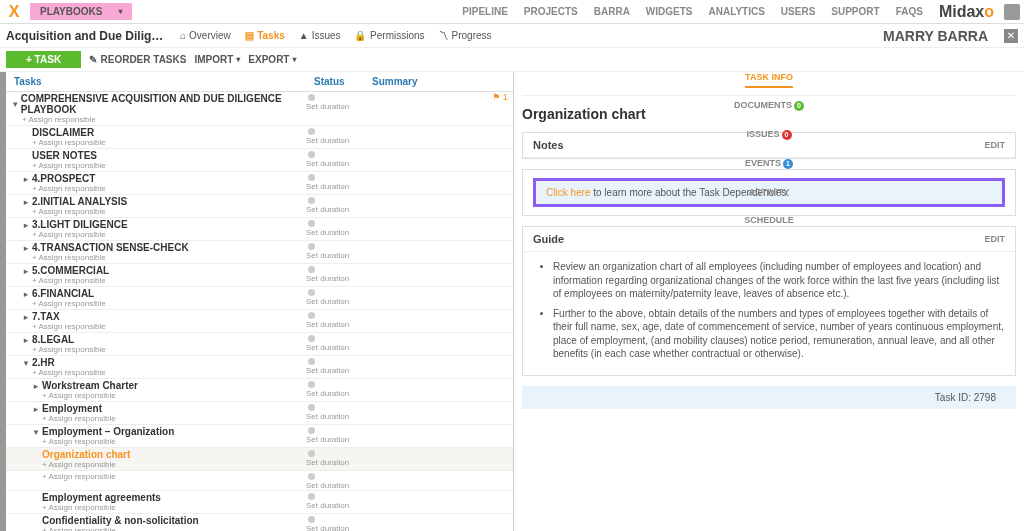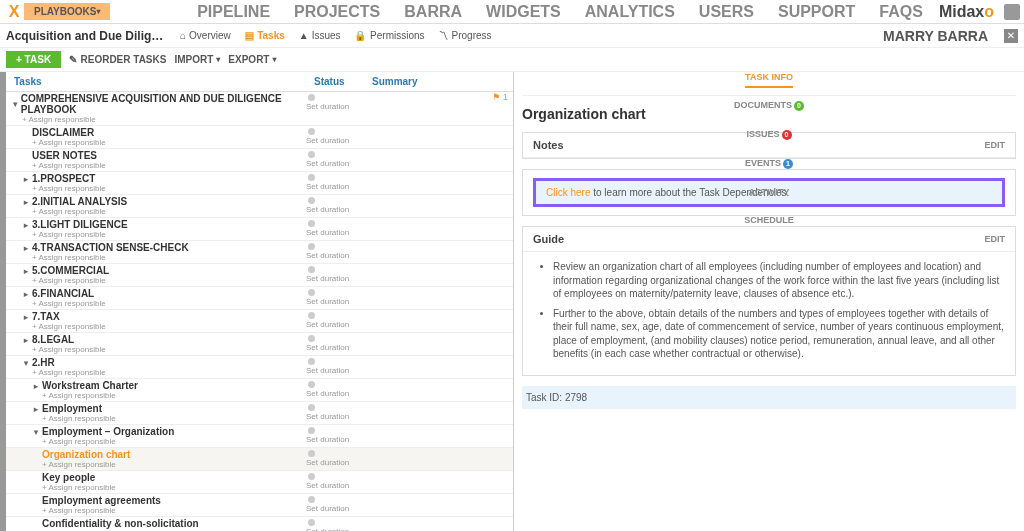--- a/index.html
+++ b/index.html
@@ -1,35 +1,35 @@
 <!DOCTYPE html>
 <html><head>
 <meta charset="utf-8">
 <style>
 * { margin: 0; padding: 0; box-sizing: border-box; }
 body { font-family: Arial, Helvetica, sans-serif; font-size: 11px; background: #fff; color: #333; width: 1024px; height: 531px; overflow: hidden; }
 .topbar { display: flex; align-items: center; height: 24px; border-bottom: 1px solid #ddd; padding: 0 4px; }
 .logo-x { width: 20px; height: 20px; display: flex; align-items: center; justify-content: center; font-weight: bold; font-size: 16px; color: #f7941e; }
-.playbooks-btn { background: #fdba74; border: none; padding: 3px 10px; font-size: 10px; font-weight: bold; color: #555; cursor: pointer; display: flex; align-items: center; gap: 0; }
+.playbooks-btn { background: #f9a8d4; border: none; padding: 3px 10px; font-size: 10px; font-weight: bold; color: #555; margin-left: 6px; cursor: pointer; display: flex; align-items: center; gap: 16px; }
 .topbar-spacer { flex: 1; }
-.topnav { display: flex; gap: 24px; font-size: 16px; font-weight: bold; color: #888; align-items: center; }
+.topnav { display: flex; gap: 16px; font-size: 10px; font-weight: bold; color: #888; align-items: center; }
 .topnav span { cursor: pointer; }
 .brand { font-size: 16px; font-weight: bold; color: #444; margin-left: 16px; margin-right: 6px; }
 .brand .o { color: #f7941e; }
 .user-icon { width: 16px; height: 16px; background: #999; border-radius: 2px; margin-left: 4px; }
 .subbar { display: flex; align-items: center; height: 24px; padding: 0 6px; border-bottom: 1px solid #eee; }
 .subbar-title { font-size: 12px; font-weight: bold; color: #333; white-space: nowrap; overflow: hidden; text-overflow: ellipsis; max-width: 160px; }
 .subbar-tabs { display: flex; gap: 14px; margin-left: 14px; font-size: 10px; color: #555; }
 .subbar-tab { cursor: pointer; display: flex; align-items: center; gap: 3px; }
 .subbar-tab.active { color: #f7941e; font-weight: bold; }
 .subbar-spacer { flex: 1; }
 .user-name { font-size: 14px; font-weight: bold; color: #555; margin-right: 16px; }
 .close-btn { width: 14px; height: 14px; background: #888; color: #fff; font-size: 10px; display: flex; align-items: center; justify-content: center; cursor: pointer; }
 .toolbar { display: flex; align-items: center; height: 24px; padding: 0 6px; gap: 8px; font-size: 10px; color: #555; border-bottom: 1px solid #eee; }
-.add-task-btn { background: #5abb2f; color: #fff; border: none; padding: 3px 10px; font-size: 10px; font-weight: bold; cursor: pointer; }
+.add-task-btn { background: #5abb2f; color: #fff; border: none; padding: 3px 20px; font-size: 10px; font-weight: bold; cursor: pointer; }
 .toolbar-item { cursor: pointer; display: flex; align-items: center; gap: 3px; font-weight: bold; }
 .main { display: flex; height: calc(531px - 72px); }
 .left-panel { width: 508px; border-right: 1px solid #ccc; display: flex; flex-direction: column; overflow: hidden; }
 .col-headers { display: flex; height: 20px; border-bottom: 1px solid #ddd; font-size: 10px; font-weight: bold; color: #2a7ab0; align-items: center; padding-left: 8px; }
 .col-tasks { width: 300px; }
 .col-status { width: 58px; }
 .col-summary { flex: 1; }
 .task-list { flex: 1; overflow-y: auto; overflow-x: hidden; }
 .task-row { border-bottom: 1px solid #eee; display: flex; align-items: flex-start; min-height: 19px; position: relative; }
 .task-main { display: flex; flex-direction: column; width: 300px; padding: 1px 0 1px 0; }
@@ -61,21 +61,21 @@
 .badge.blue { background: #3a8dd0; }
 .detail-title { font-size: 14px; font-weight: bold; margin: 10px 0; }
 .section { border: 1px solid #ddd; margin-bottom: 10px; }
 .section-header { display: flex; justify-content: space-between; align-items: center; padding: 6px 10px; font-size: 11px; font-weight: bold; color: #444; border-bottom: 1px solid #eee; }
 .section-header .edit-btn { font-size: 9px; font-weight: bold; color: #888; cursor: pointer; }
 .section-body { padding: 8px 10px; font-size: 10px; color: #555; }
 .info-bar { background: #e9f3fb; border: 3px solid #8b5cf6; padding: 6px 10px; font-size: 10px; color: #555; }
 .info-bar .link { color: #f7941e; cursor: pointer; }
 .guide-list { list-style: disc; padding-left: 20px; }
 .guide-list li { margin-bottom: 6px; line-height: 1.35; }
-.taskid-bar { background: #e9f3fb; padding: 6px 4px; font-size: 10px; color: #555; margin-top: 8px; }
+.taskid-bar { background: #e9f3fb; padding: 6px 20px; font-size: 10px; color: #555; margin-top: 8px; text-align: right; }
 .chev { font-size: 8px; }
 .left-gutter { width: 6px; background: #999; }
 ::-webkit-scrollbar { width: 10px; }
 ::-webkit-scrollbar-thumb { background: #bbb; }
 .dep-btn { font-size: 9px; font-weight: bold; color: #666; cursor: pointer; }
 </style>
 </head>
 <body>
 
 <div class="topbar">
@@ -195,21 +195,21 @@
             <div class="status-dot"></div>
             <div class="duration-txt">Set duration</div>
           </div>
           <div class="summary-cell"></div>
           <div class="flag-cell"></div>
         </div>
         <div class="task-row indent-2">
           <div class="task-main">
             <div class="task-title-line">
               <span class="caret">▸</span>
-              <span class="task-title">1.PROSPECT</span>
+              <span class="task-title">4.PROSPECT</span>
             </div>
             <div class="assign-line">+ Assign responsible</div>
           </div>
           <div class="status-cell">
             <div class="status-dot"></div>
             <div class="duration-txt">Set duration</div>
           </div>
           <div class="summary-cell"></div>
           <div class="flag-cell"></div>
         </div>
@@ -388,24 +388,20 @@
           </div>
           <div class="status-cell">
             <div class="status-dot"></div>
             <div class="duration-txt">Set duration</div>
           </div>
           <div class="summary-cell"></div>
           <div class="flag-cell"></div>
         </div>
         <div class="task-row indent-3">
           <div class="task-main">
-            <div class="task-title-line">
-              <span class="caret blank">▸</span>
-              <span class="task-title">Key people</span>
-            </div>
             <div class="assign-line">+ Assign responsible</div>
           </div>
           <div class="status-cell">
             <div class="status-dot"></div>
             <div class="duration-txt">Set duration</div>
           </div>
           <div class="summary-cell"></div>
           <div class="flag-cell"></div>
         </div>
         <div class="task-row indent-3">
@@ -468,21 +464,21 @@
       </div>
     </div>
 
     <div class="section">
       <div class="section-header">
         <span>Guide</span>
         <span class="edit-btn">EDIT</span>
       </div>
       <div class="section-body">
         <ul class="guide-list">
-          <li>Review an organization chart of all employees (including number of employees and location) and information regarding organizational changes of the work force within the last five years (including list of employees on maternity/paternity leave, clauses of absence etc.).</li>
+          <li>Review an organization chart of all employees (including number of employees and location) and information regarding organizational changes of the work force within the last five years (including list of employees on maternity/paternity leave, leaves of absence etc.).</li>
           <li>Further to the above, obtain details of the numbers and types of employees together with details of their full name, sex, age, date of commencement of service, number of years continuous employment, place of employment, (and mobility clauses) notice period, remuneration, annual leave, and all other benefits (in each case whether contractual or otherwise).</li>
         </ul>
       </div>
     </div>
 
     <div class="taskid-bar">Task ID: 2798</div>
   </div>
 </div>
 
 </body></html>

